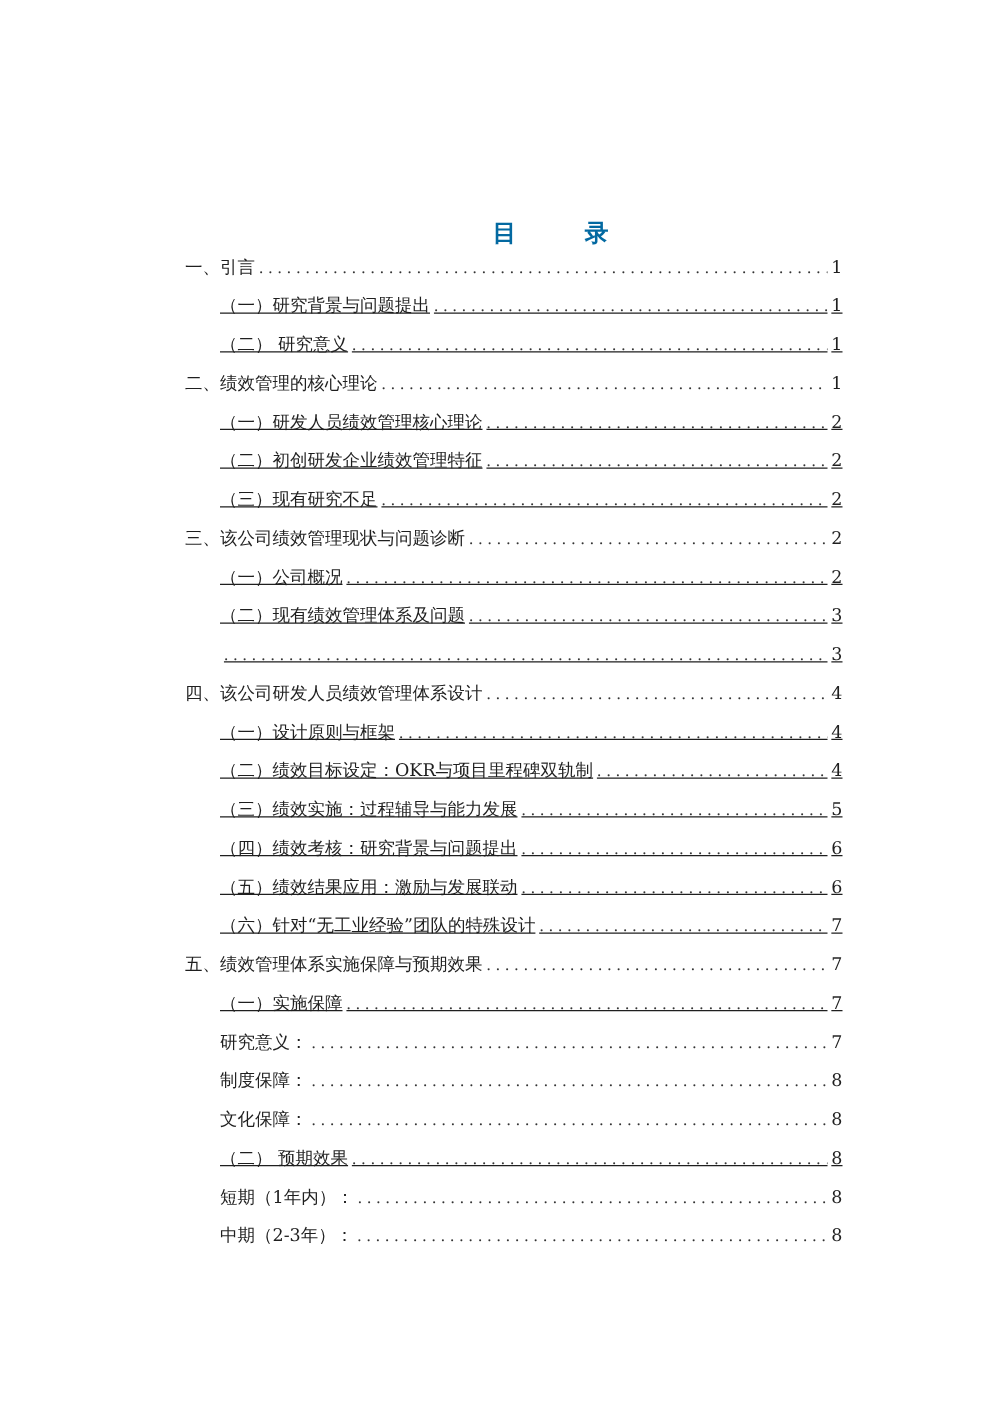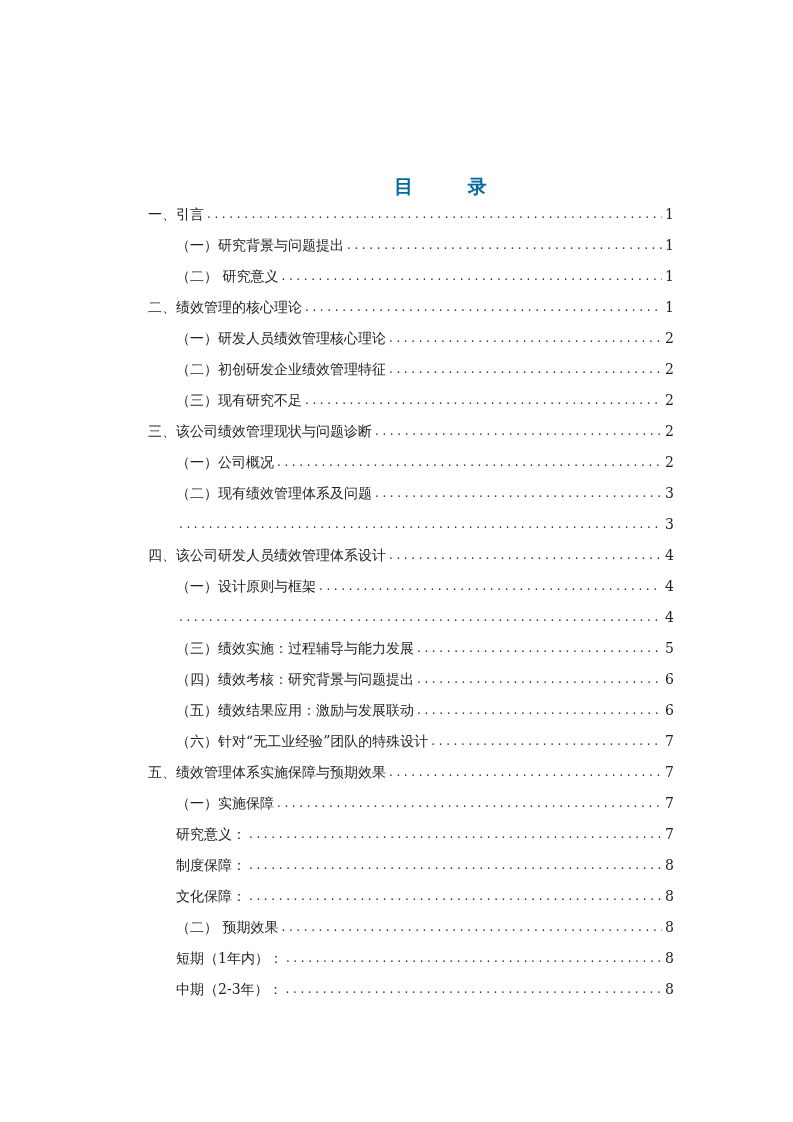--- a/index.html
+++ b/index.html
@@ -15,21 +15,21 @@
       font-weight: bold; font-size: 19px; letter-spacing: 24px; text-indent: 24px;
       color: #0369a1;
       padding-left: 44px;
     }
     .toc { position: absolute; top: 199px; left: 148px; width: 526px; }
     .toc-row {
       display: flex; align-items: center; height: 31px; line-height: 31px;
       font-size: 14px; color: #1f1f1f; white-space: nowrap;
     }
     .toc-row.level-1 { padding-left: 0; }
-    .toc-row.level-2 { padding-left: 28px; }
+    .toc-row.level-2 { padding-left: 28px; text-decoration: underline; }
     .toc-row.level-3 { padding-left: 28px; }
     .toc-label { flex: 0 0 auto; }
     .toc-leader {
       flex: 1 1 auto; overflow: hidden; margin: 0 3px;
       letter-spacing: 3.1px; color: #333; font-size: 12px;
     }
     .toc-leader::before {
       content: ". . . . . . . . . . . . . . . . . . . . . . . . . . . . . . . . . . . . . . . . . . . . . . . . . . . . . . . . . . . . . . . . . . . . . . . . . . . . . . . . . . . . . . . . .";
       letter-spacing: -0.6px; word-spacing: 1px;
     }
@@ -100,20 +100,21 @@
         <span class="toc-label">四、该公司研发人员绩效管理体系设计</span>
         <span class="toc-leader"></span>
         <span class="toc-page">4</span>
       </div>
     <div class="toc-row level-2">
         <span class="toc-label">（一）设计原则与框架</span>
         <span class="toc-leader"></span>
         <span class="toc-page">4</span>
       </div>
     <div class="toc-row level-2">
+        <span class="toc-label">（二）绩效目标设定：OKR与项目里程碑双轨制</span>
         <span class="toc-leader"></span>
         <span class="toc-page">4</span>
       </div>
     <div class="toc-row level-2">
         <span class="toc-label">（三）绩效实施：过程辅导与能力发展</span>
         <span class="toc-leader"></span>
         <span class="toc-page">5</span>
       </div>
     <div class="toc-row level-2">
         <span class="toc-label">（四）绩效考核：研究背景与问题提出</span>

